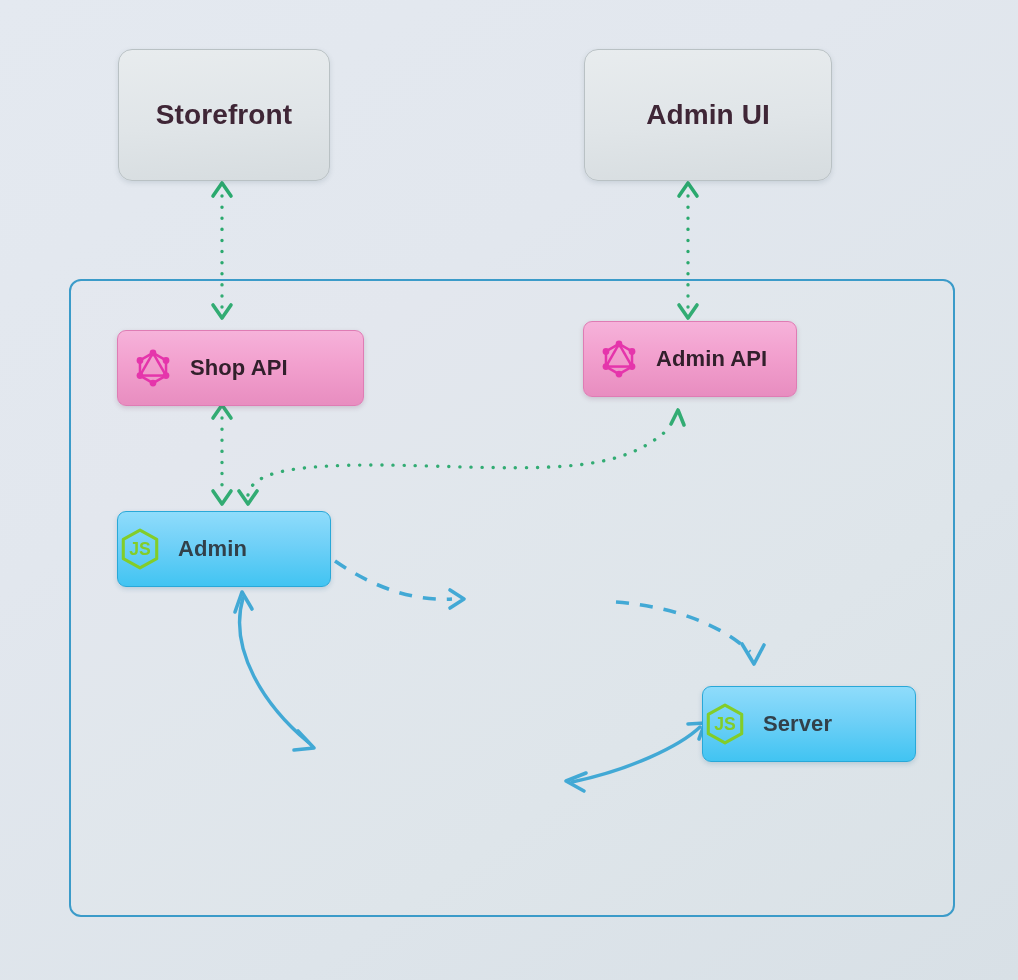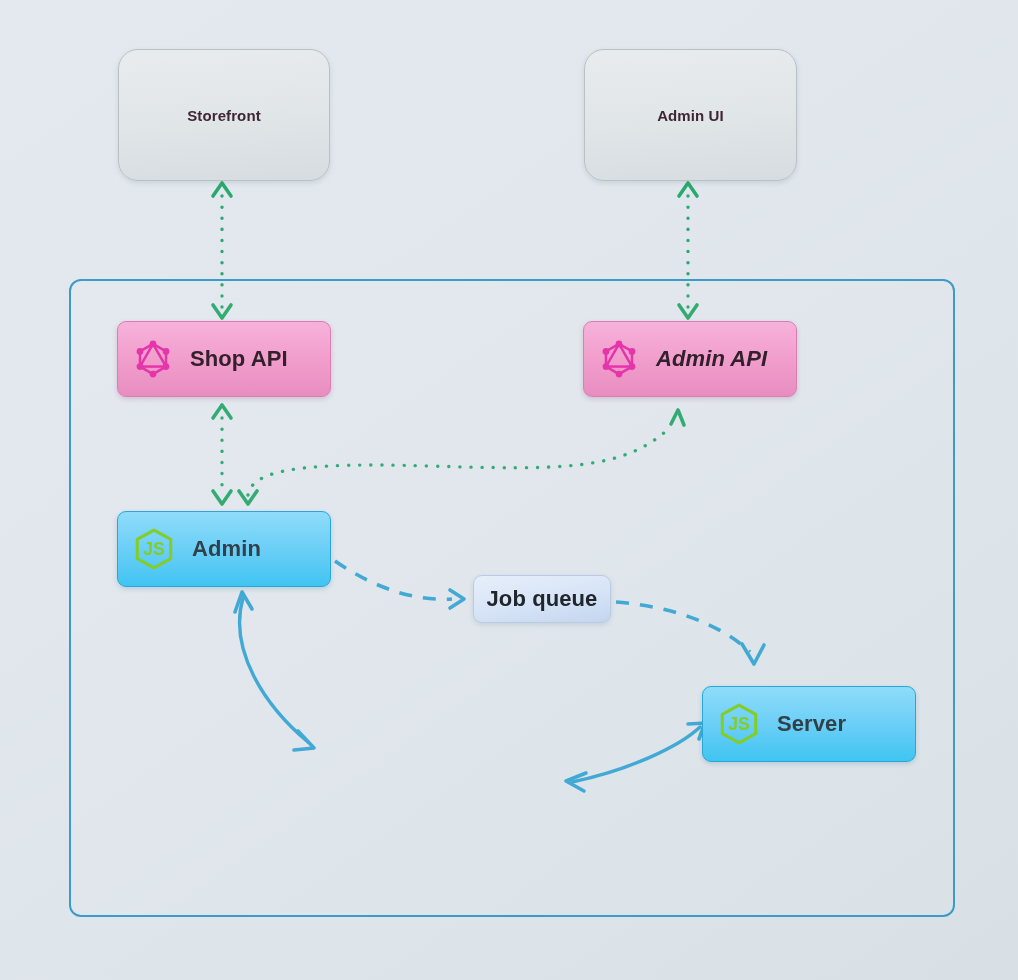--- a/index.html
+++ b/index.html
@@ -44,23 +44,23 @@
     display: inline-flex;
     align-items: center;
     justify-content: center;
     flex: none;
   }
 
   
   .client {
     background: linear-gradient(175deg, #e8ecee 0%, #e0e5e8 55%, #d6dcdf 100%);
     border: 1.5px solid #b9c1c4;
-    border-radius: 20px;
+    border-radius: 14px;
     color: #3f2636;
-    font-size: 15px;
+    font-size: 28px;
     box-shadow: 0 2px 5px rgba(90,110,125,0.18);
   }
 
   
   .api {
     background: linear-gradient(180deg, #f6b2da 0%, #f2a0ce 45%, #e88dc0 100%);
     border: 1.5px solid #df7cb4;
     color: #32202c;
     font-size: 22px;
     box-shadow: 0 2px 5px rgba(120,70,105,0.22);
@@ -69,39 +69,38 @@
     gap: 16px;
   }
 
   
   .service {
     background: linear-gradient(180deg, #8fdcfb 0%, #6fd0f7 45%, #41c4f2 100%);
     border: 1.5px solid #29a8d8;
     color: #32404a;
     font-size: 22px;
     box-shadow: 0 2px 5px rgba(40,110,145,0.22);
-    padding-left: 14px;
     justify-content: flex-start;
     gap: 16px;
   }
 
   
   .data {
     background: linear-gradient(170deg, #e6eefa 0%, #d7e4f7 55%, #c3d5ee 100%);
     border: 1px solid #b9cbe4;
     color: #20262c;
     font-size: 22px;
     box-shadow: 0 2px 5px rgba(90,110,140,0.18);
     gap: 16px;
   }
 
   #storefront { left: 118px; top: 49px;  width: 212px; height: 132px; }
-  #adminui    { left: 584px; top: 49px;  width: 213px; height: 132px; }
-  #shopapi    { left: 117px; top: 321px; width: 214px; height: 76px; }
-  #adminapi   { left: 583px; top: 321px; width: 214px; height: 76px; font-style: italic; }
+  #adminui    { left: 584px; top: 49px;  width: 248px; height: 132px; }
+  #shopapi    { left: 117px; top: 330px; width: 247px; height: 76px; }
+  #adminapi   { left: 583px; top: 321px; width: 214px; height: 76px; }
   #server     { left: 117px; top: 511px; width: 214px; height: 76px; }
   #worker     { left: 702px; top: 686px; width: 214px; height: 76px; }
   #jobqueue   { left: 473px; top: 575px; width: 138px; height: 48px; }
   #database   { left: 332px; top: 734px; width: 221px; height: 122px; }
 
   .container-box {
     position: absolute;
     left: 69px;
     top: 279px;
     width: 886px;
@@ -252,18 +251,15 @@
   <div class="node service" id="worker">
     <span class="ico">
       <svg width="44" height="44" viewBox="0 0 100 100">
         <path d="M50 7 L88 28 L88 72 L50 93 L12 72 L12 28 Z" fill="none" stroke="#83cd29" stroke-width="7" stroke-linejoin="round"></path>
         <text x="50" y="64" text-anchor="middle" font-family="'Liberation Sans', sans-serif" font-size="40" font-weight="bold" fill="#83cd29">JS</text>
       </svg>
     </span>
     <span class="label">Server</span>
   </div>
 
-  <div class="node data" id="jobqueue">
-    <span class="label">Job queue</span>
-  </div>
 
 
 </div>
 
 </body></html>

